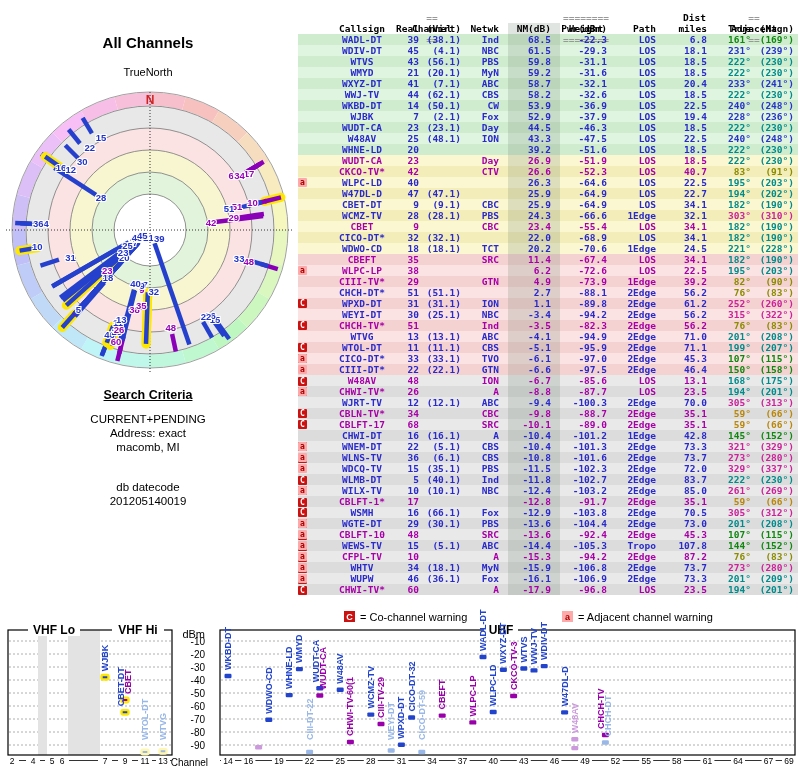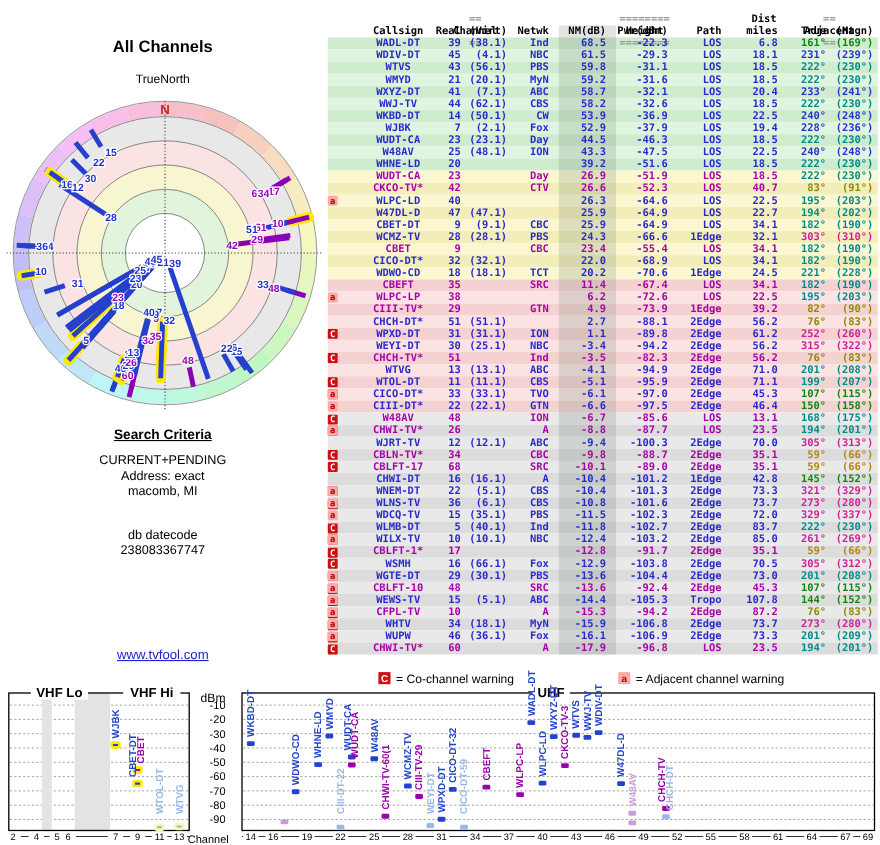--- a/index.html
+++ b/index.html
@@ -201,26 +201,23 @@
       </g>
   <text id="polar-n" x="148" y="26" text-anchor="middle" font-size="12" font-weight="bold" fill="#cc2222">N</text>
 </svg>
 
 <div class="abs" id="search-criteria">
   <div id="sc-head">Search Criteria</div>
   <div class="sc-line">CURRENT+PENDING</div>
   <div class="sc-line">Address: exact</div>
   <div class="sc-line">macomb, MI</div>
   <div class="sc-line" id="sc-db">db datecode</div>
-  <div class="sc-line">238083367747</div>
+  <div class="sc-line">201205140019</div>
 </div>
 
-<div class="abs" id="tvfool-link">
-  <a href="#">www.tvfool.com</a>
-</div>
 
 <div class="abs" id="sigtable">
   <div class="trow">
     <span style="width:98px"></span>
     <span style="width:72px;text-align:center"><span class="eq">==</span><span class="hdr">Channel</span><span class="eq">==</span></span>
     <span style="width:40px"></span>
     <span style="width:156px;text-align:center"><span class="eq">========</span><span class="hdr">Height</span><span class="eq">========</span></span>
     <span style="width:48px;text-align:right;padding-right:6px" class="hdr">Dist</span>
     <span style="width:84px;text-align:center"><span class="eq">==</span><span class="hdr">Adjacent</span><span class="eq">==</span></span>
   </div>

